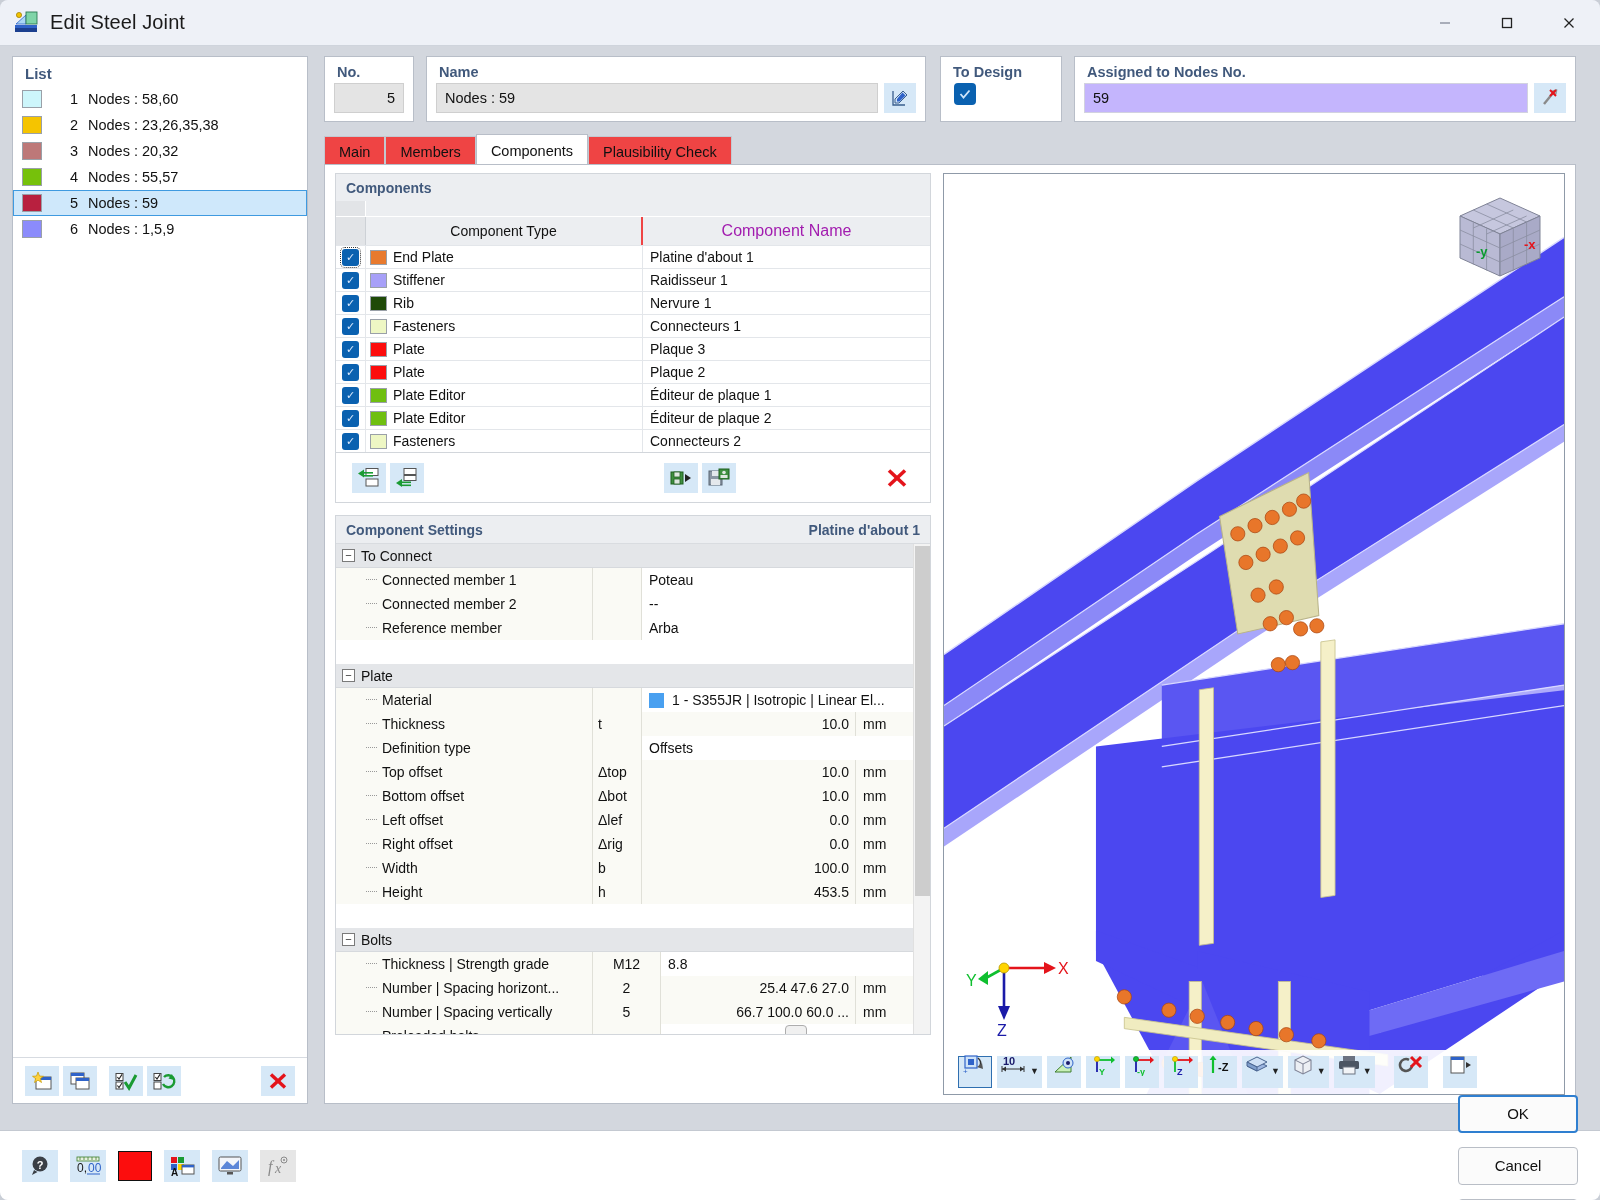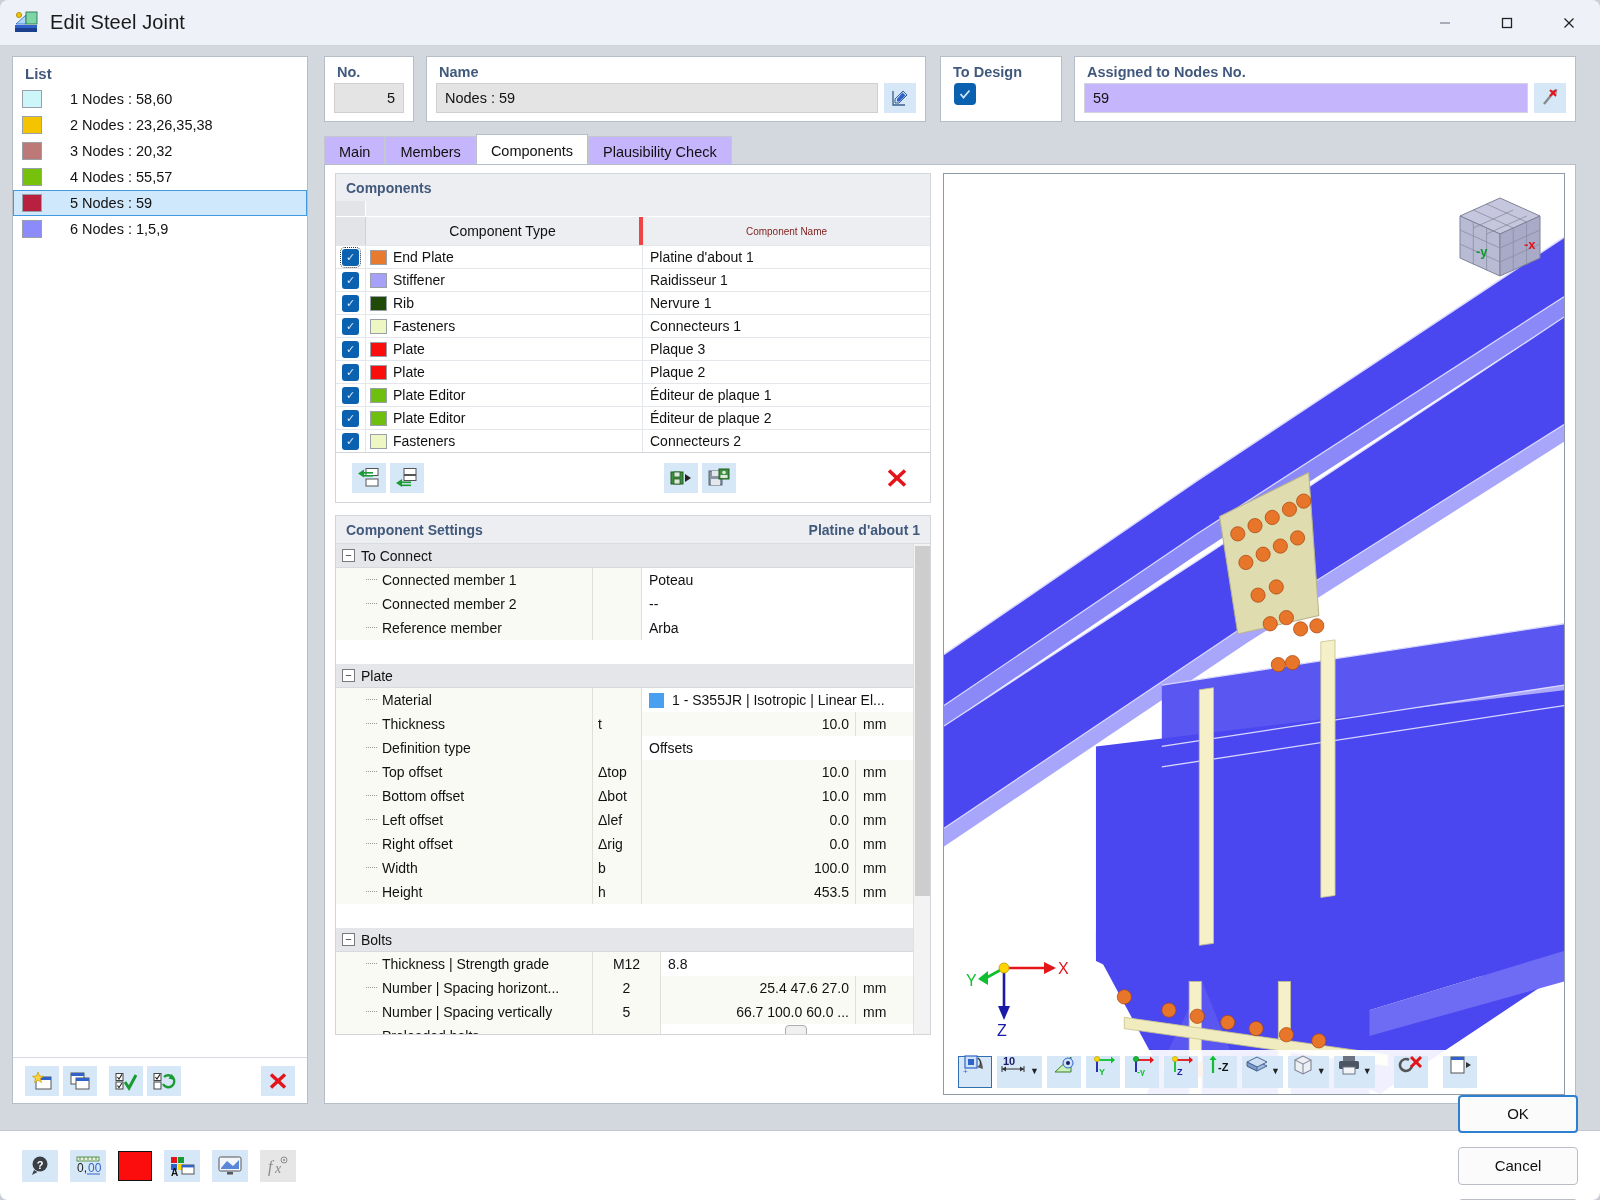--- a/index.html
+++ b/index.html
@@ -57,21 +57,21 @@
   .list-row {
     display: flex; align-items: center;
     height: 26px; padding-left: 8px;
     border: 1px solid transparent;
   }
   .list-row.selected {
     background: #cfe8fb; border-color: #3f9ae0;
   }
   .sw { width: 20px; height: 18px; border: 1px solid #9aa0a8; }
   .list-idx { width: 26px; text-align: right; font-size: 14.5px; color: #111; margin-left: 10px;}
-  .list-lbl { font-size: 14.5px; color: #111; margin-left: 4px; }
+  .list-lbl { font-size: 14.5px; color: #111; margin-left: 10px; }
   .list-toolbar {
     position: absolute; left: 0; right: 0; bottom: 0;
     height: 46px; border-top: 1px solid #d7dbe1;
     display: flex; align-items: center; padding: 0 12px; gap: 4px;
   }
   .tbtn {
     width: 34px; height: 30px; background: #d6e8f7;
     display:flex; align-items:center; justify-content:center;
     font-size: 15px; position: relative;
   }
@@ -115,21 +115,21 @@
 
   
   .tabs {
     position: absolute; left: 324px; top: 88px;
     display: flex; align-items: flex-end; gap: 0px;
   }
   .tab {
     height: 30px; padding: 0 14px;
     display: flex; align-items: center;
     font-size: 14.5px; color: #111;
-    background: #c4b5fd; border: 1px solid #c3c8d0; border-bottom: none;
+    background: #ef4444; border: 1px solid #c3c8d0; border-bottom: none;
   }
   .tab.active { background: #fff; border-color: #b8bec8; height: 32px; }
 
   
   .content {
     position: absolute; left: 324px; top: 118px;
     width: 1252px; height: 940px;
     background: #fff; border: 1px solid #b8bec8;
   }
   .left-pane {
@@ -141,25 +141,25 @@
     height: 28px; display: flex; align-items: center; padding: 0 10px;
     font-size: 14px; font-weight: bold; color: #41597c;
     justify-content: space-between;
   }
   .tbl { border: 1px solid #d2d6db; border-top: none; }
   .tbl-subhdr { display: flex; height: 16px; background: #eceef1; border-bottom: 1px solid #fff;}
   .tbl-subhdr .c0 { width: 30px; border-right: 1px solid #fff; background: #e2e4e7; }
   .tbl-subhdr .c1 { flex: 1; }
   .tbl-hdr { display: flex; height: 28px; background: #eceef1; }
   .tbl-hdr .c0 { width: 30px; border-right: 1px solid #cdd1d6; background: #e2e4e7;}
-  .tbl-hdr .c1 { width: 277px; border-right: 4px solid #ef4444;
+  .tbl-hdr .c1 { width: 277px; border-right: 2px solid #ef4444;
                  display:flex; align-items:center; justify-content:center;
                  font-size: 14px; color: #111; }
   .tbl-hdr .c2 { flex: 1; display:flex; align-items:center; justify-content:center;
-                 font-size: 10px; color: #7f1d1d; }
+                 font-size: 16px; color: #a21caf; }
   .row {
     display: flex; height: 23px; border-top: 1px solid #e3e6ea; background: #fff;
   }
   .row .c0 { width: 30px; display:flex; align-items:center; justify-content:center;
              border-right: 1px solid #e3e6ea; }
   .row .c1 { width: 277px; display:flex; align-items:center;
              border-right: 1px solid #e3e6ea; padding-left: 4px; gap: 6px; }
   .row .c2 { flex: 1; display:flex; align-items:center; padding-left: 7px;
              font-size: 14px; color: #111;}
   .row .ctype { font-size: 14px; color: #111; }

